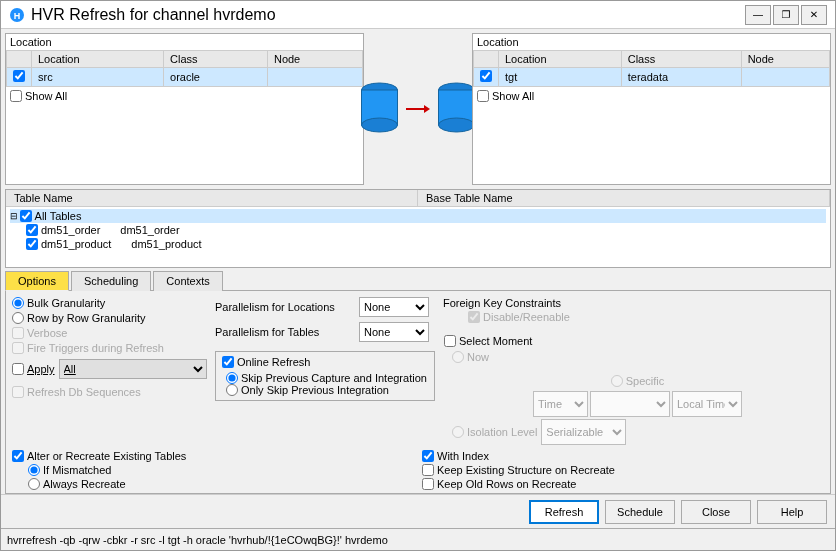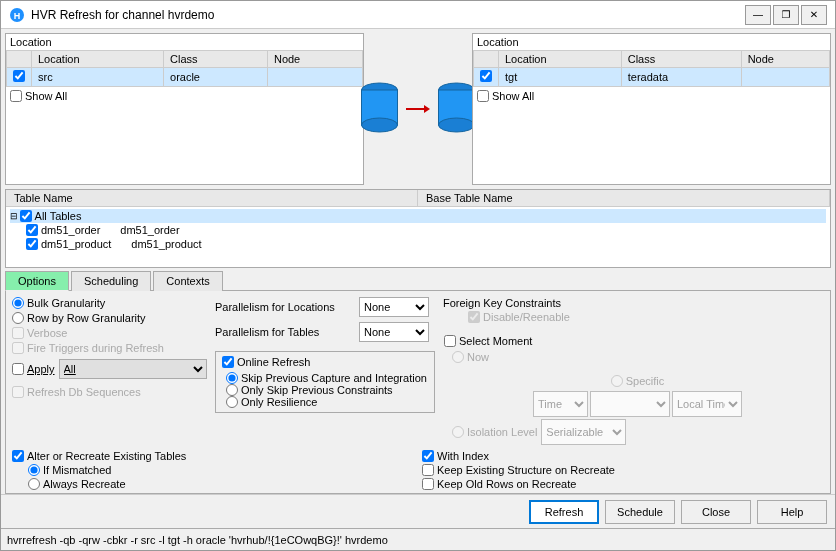--- a/index.html
+++ b/index.html
@@ -28,21 +28,21 @@
       padding: 0 8px;
       flex-shrink: 0;
     }
     .title-bar-icon {
       width: 16px;
       height: 16px;
       margin-right: 6px;
     }
     .title-bar-text {
       flex: 1;
-      font-size: 12px;
+      font-size: 16px;
       color: #000;
     }
     .title-bar-controls {
       display: flex;
       gap: 2px;
     }
     .title-btn {
       width: 26px;
       height: 20px;
       border: 1px solid #999;
@@ -176,21 +176,21 @@
       border: 1px solid #aaa;
       border-bottom: none;
       background: #e8e8e8;
       cursor: pointer;
       font-size: 11px;
       margin-right: 2px;
       position: relative;
       bottom: -1px;
     }
     .tab.active {
-      background: #86efac;
+      background: #fde047;
       border-bottom: 1px solid #f0f0f0;
       z-index: 1;
     }
 
     .options-panel {
       flex: 1;
       background: #f0f0f0;
       border: 1px solid #aaa;
       border-top: none;
       margin: 0 4px;
@@ -542,25 +542,21 @@
             <label class="checkbox-label" style="margin-bottom:4px;">
               <input type="checkbox" checked="" style="">
               <span>Online Refresh</span>
             </label>
             <label class="radio-label" style="margin-left:4px;">
               <input type="radio" name="online_mode" checked="" style="">
               <span>Skip Previous Capture and Integration</span>
             </label>
             <label class="radio-label" style="margin-left:4px;">
               <input type="radio" name="online_mode" style="">
-              <span>Only Skip Previous Constraints</span>
-            </label>
-            <label class="radio-label" style="margin-left:4px;">
-              <input type="radio" name="online_mode" style="">
-              <span>Only Resilience</span>
+              <span>Only Skip Previous Integration</span>
             </label>
           </div>
         </div>
 
         <div class="options-col options-col-3">
 
           <div class="fk-group">
             <div class="fk-title">Foreign Key Constraints</div>
             <label class="checkbox-label disabled-text" style="margin-left:8px;padding-left:17px;">
               <input type="checkbox" checked="" disabled="" style="">

